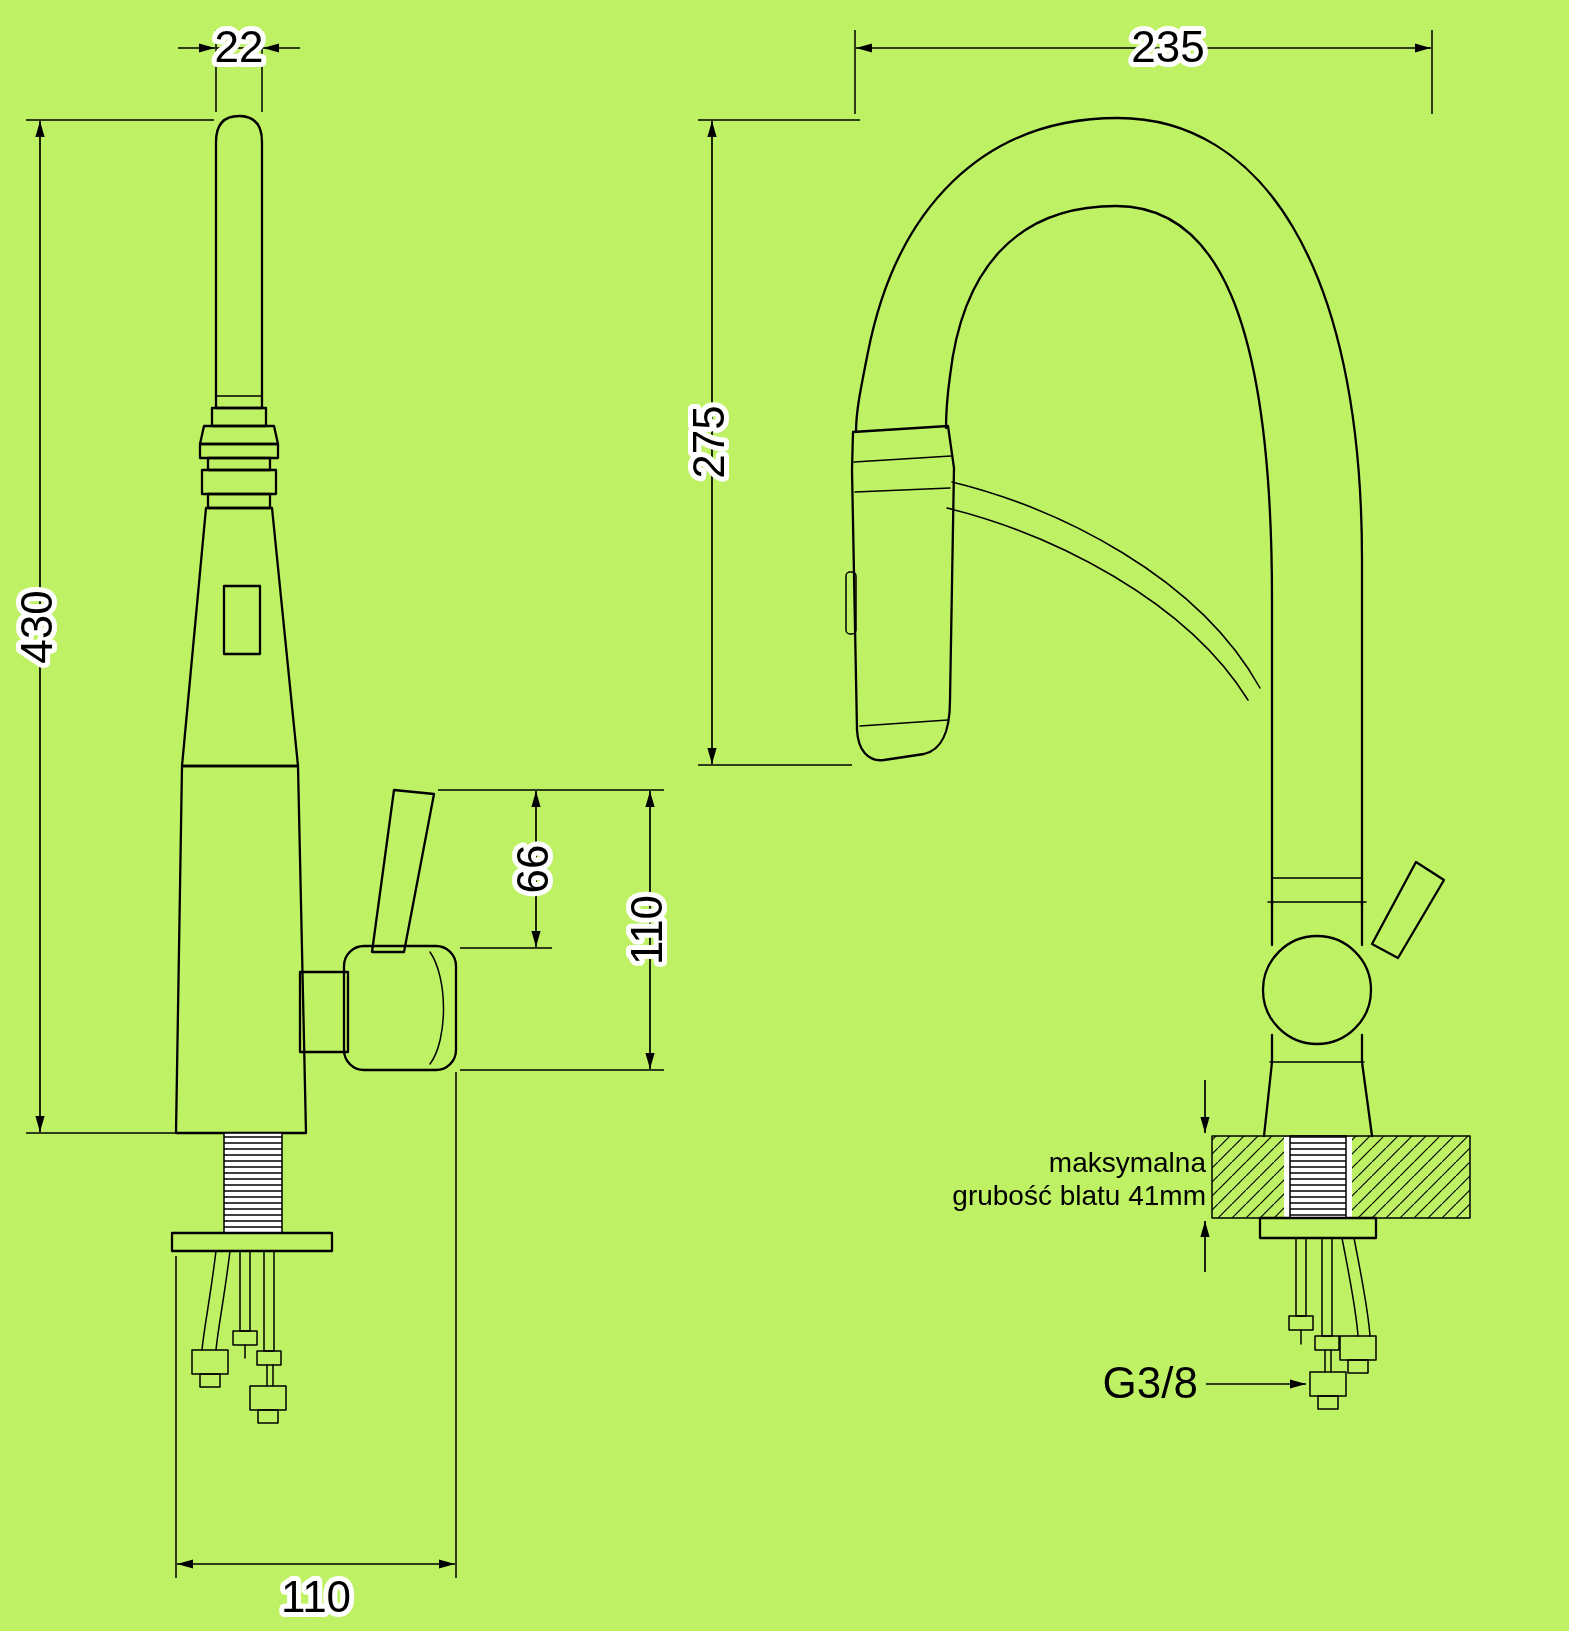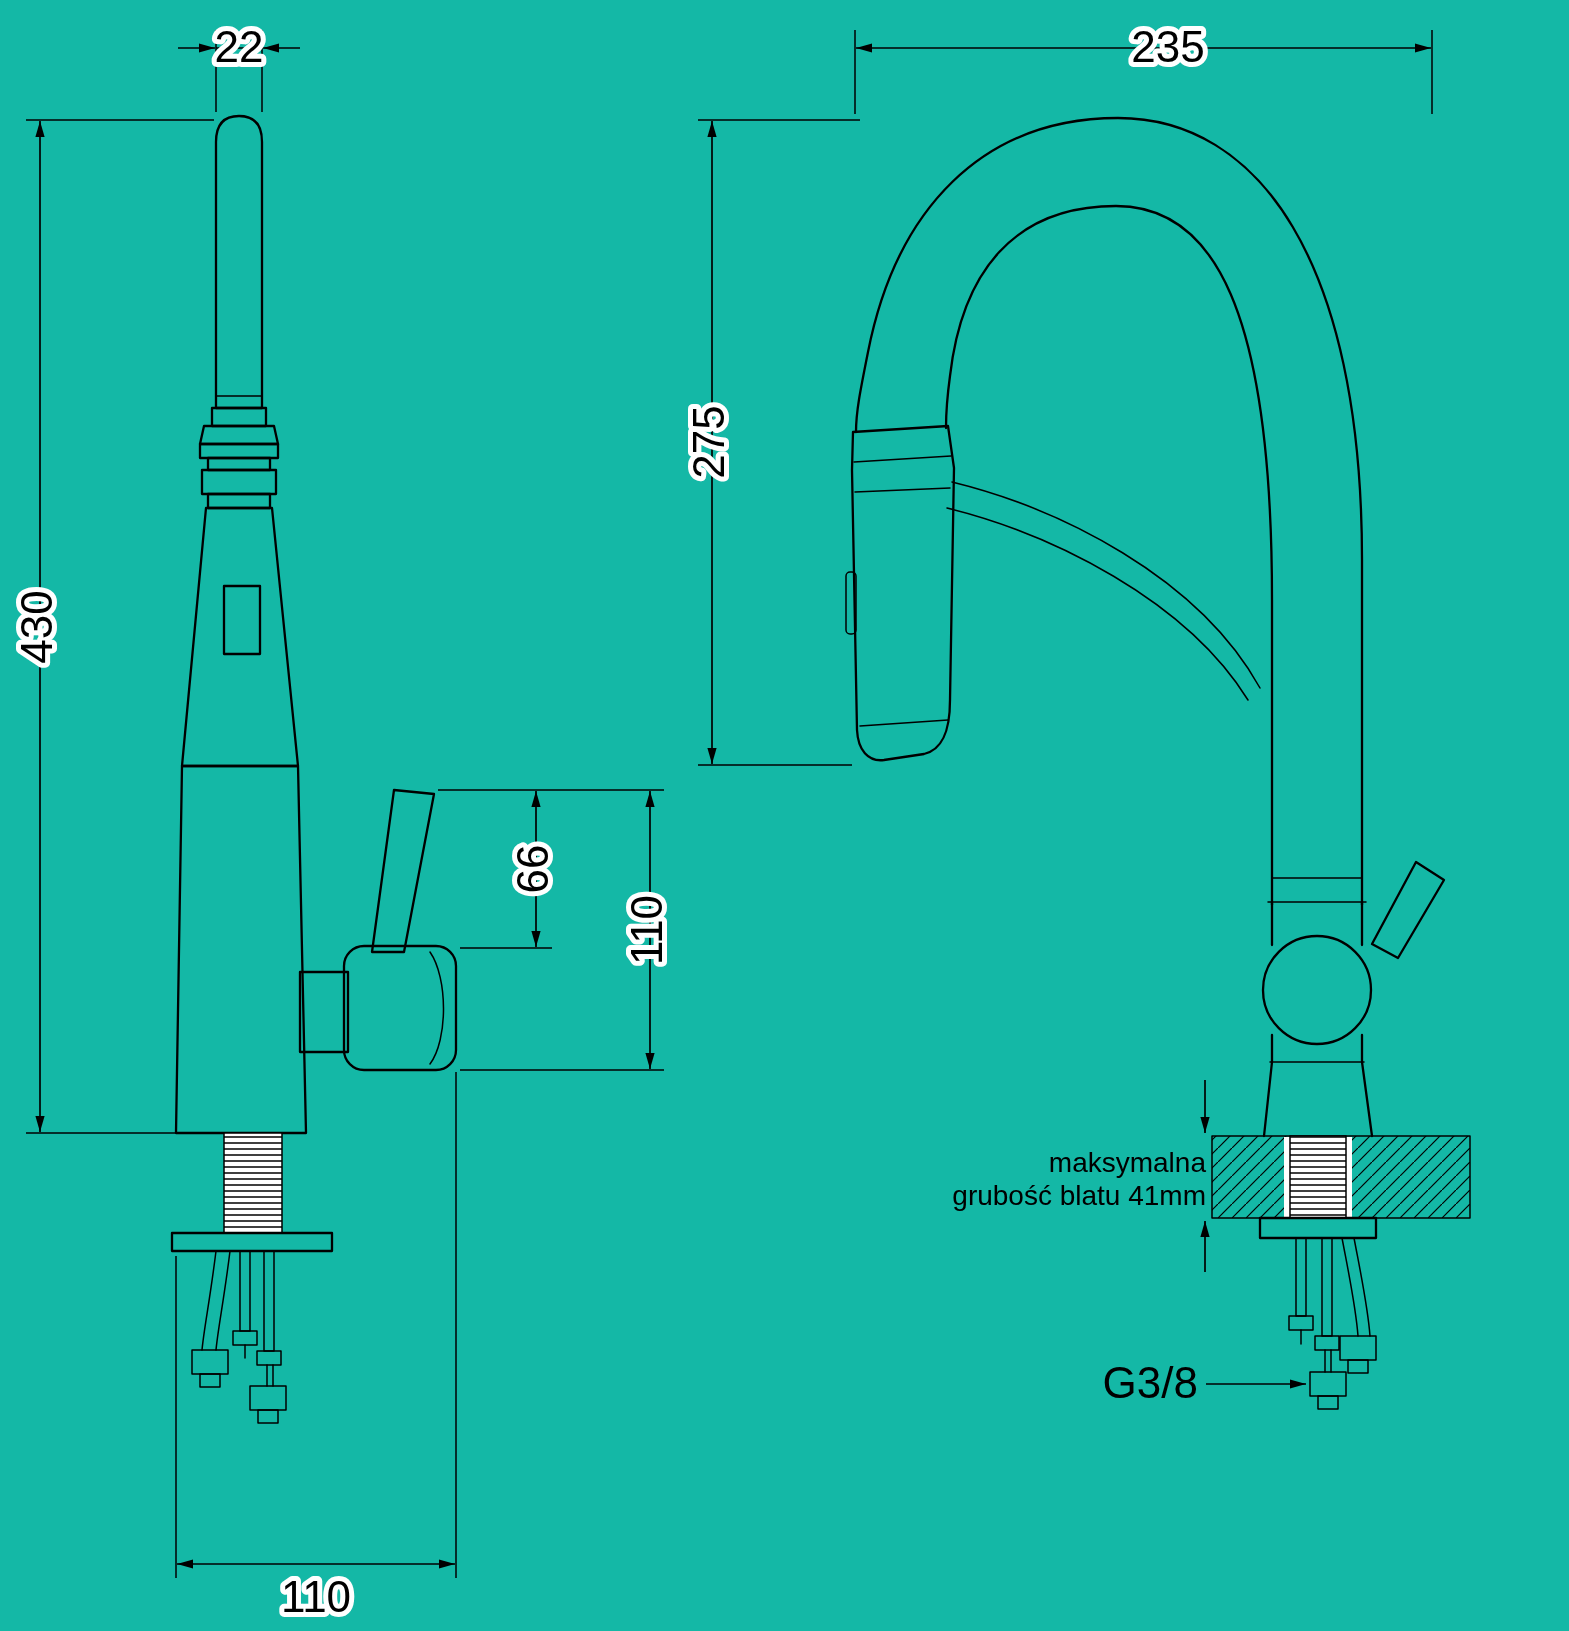--- a/index.html
+++ b/index.html
@@ -4,21 +4,21 @@
 <style>
   html, body {
     margin: 0;
     padding: 0;
     background: #ffffff;
   }
   .sheet {
     position: relative;
     width: 1569px;
     height: 1631px;
-    background: #14b8a6;
+    background: #bef264;
     overflow: hidden;
     font-family: "Liberation Sans", sans-serif;
     text-decoration: underline;
   }
   svg { display: block; }
   .outline {
     fill: none;
     stroke: #000;
     stroke-width: 2.3;
     stroke-linejoin: round;

